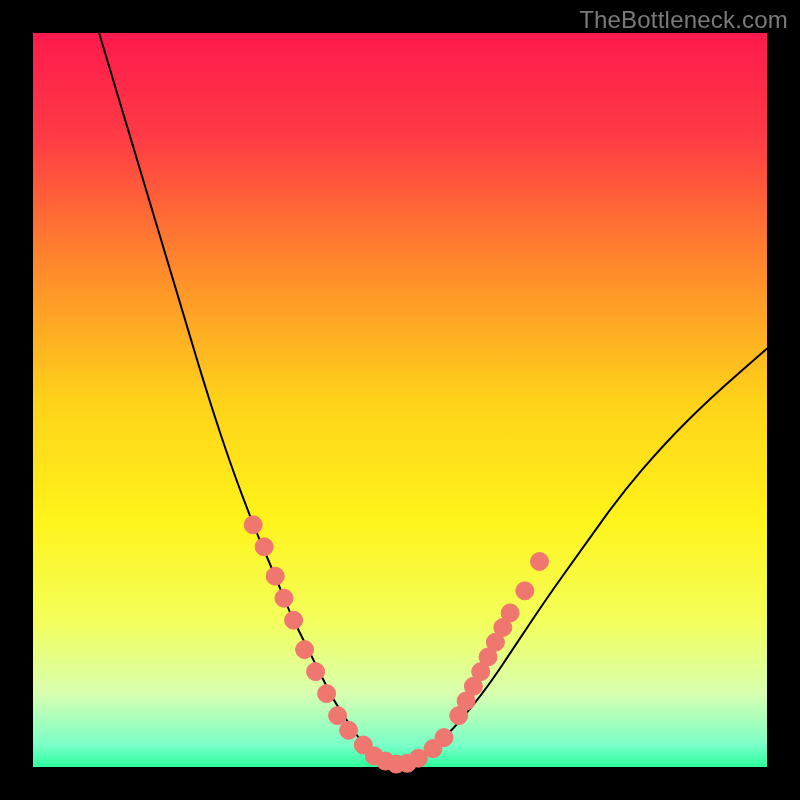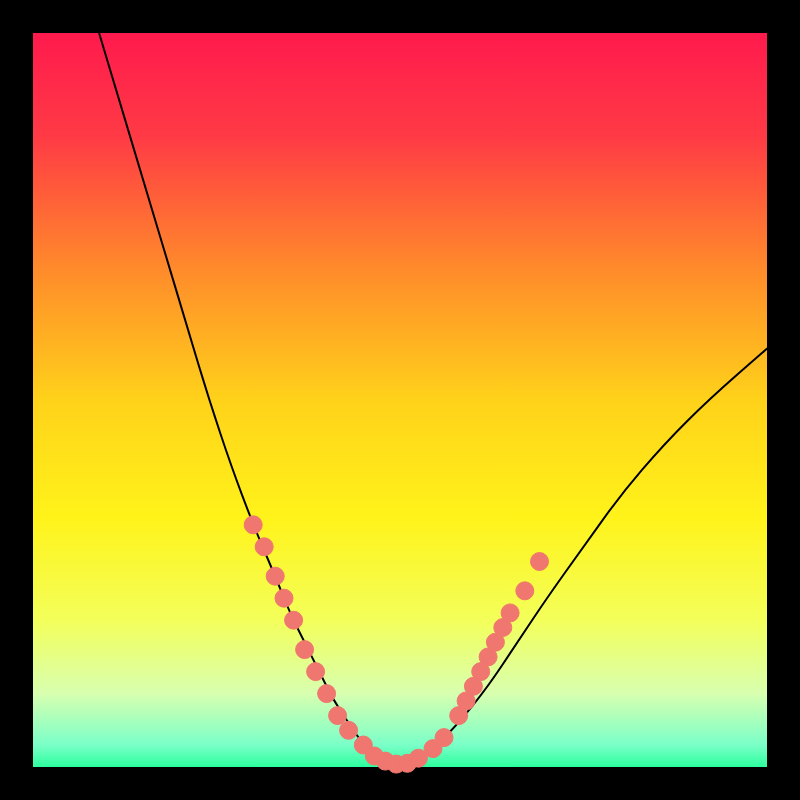--- a/index.html
+++ b/index.html
@@ -77,13 +77,14 @@
           <circle cx="447.7" cy="638.6" r="9" fill="#ef776f" stroke="#ef776f"></circle>
           <circle cx="455.1" cy="623.9" r="9" fill="#ef776f" stroke="#ef776f"></circle>
           <circle cx="462.4" cy="609.2" r="9" fill="#ef776f" stroke="#ef776f"></circle>
           <circle cx="469.8" cy="594.5" r="9" fill="#ef776f" stroke="#ef776f"></circle>
           <circle cx="477.1" cy="579.9" r="9" fill="#ef776f" stroke="#ef776f"></circle>
           <circle cx="491.8" cy="557.8" r="9" fill="#ef776f" stroke="#ef776f"></circle>
           <circle cx="506.5" cy="528.5" r="9" fill="#ef776f" stroke="#ef776f"></circle>
         </g>
     </svg>
   </div>
+  <div class="watermark">TheBottleneck.com</div>
 </div>
 
 </body></html>

